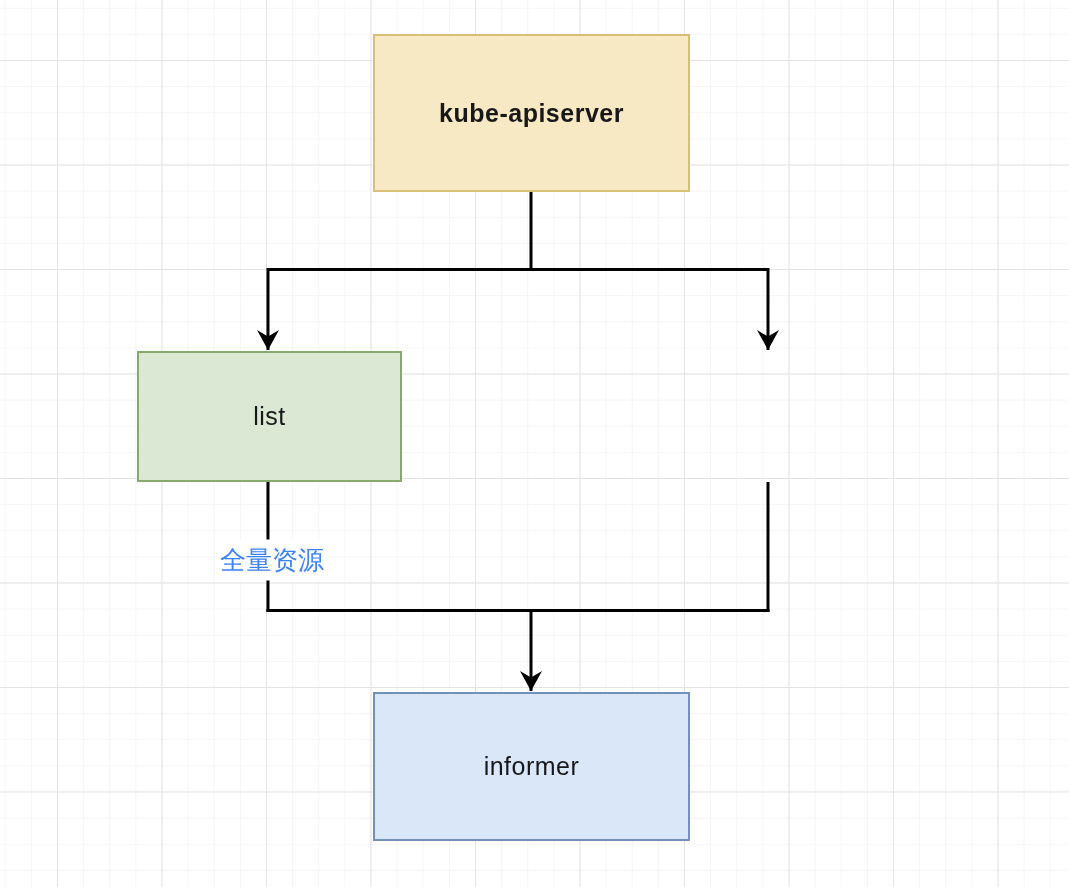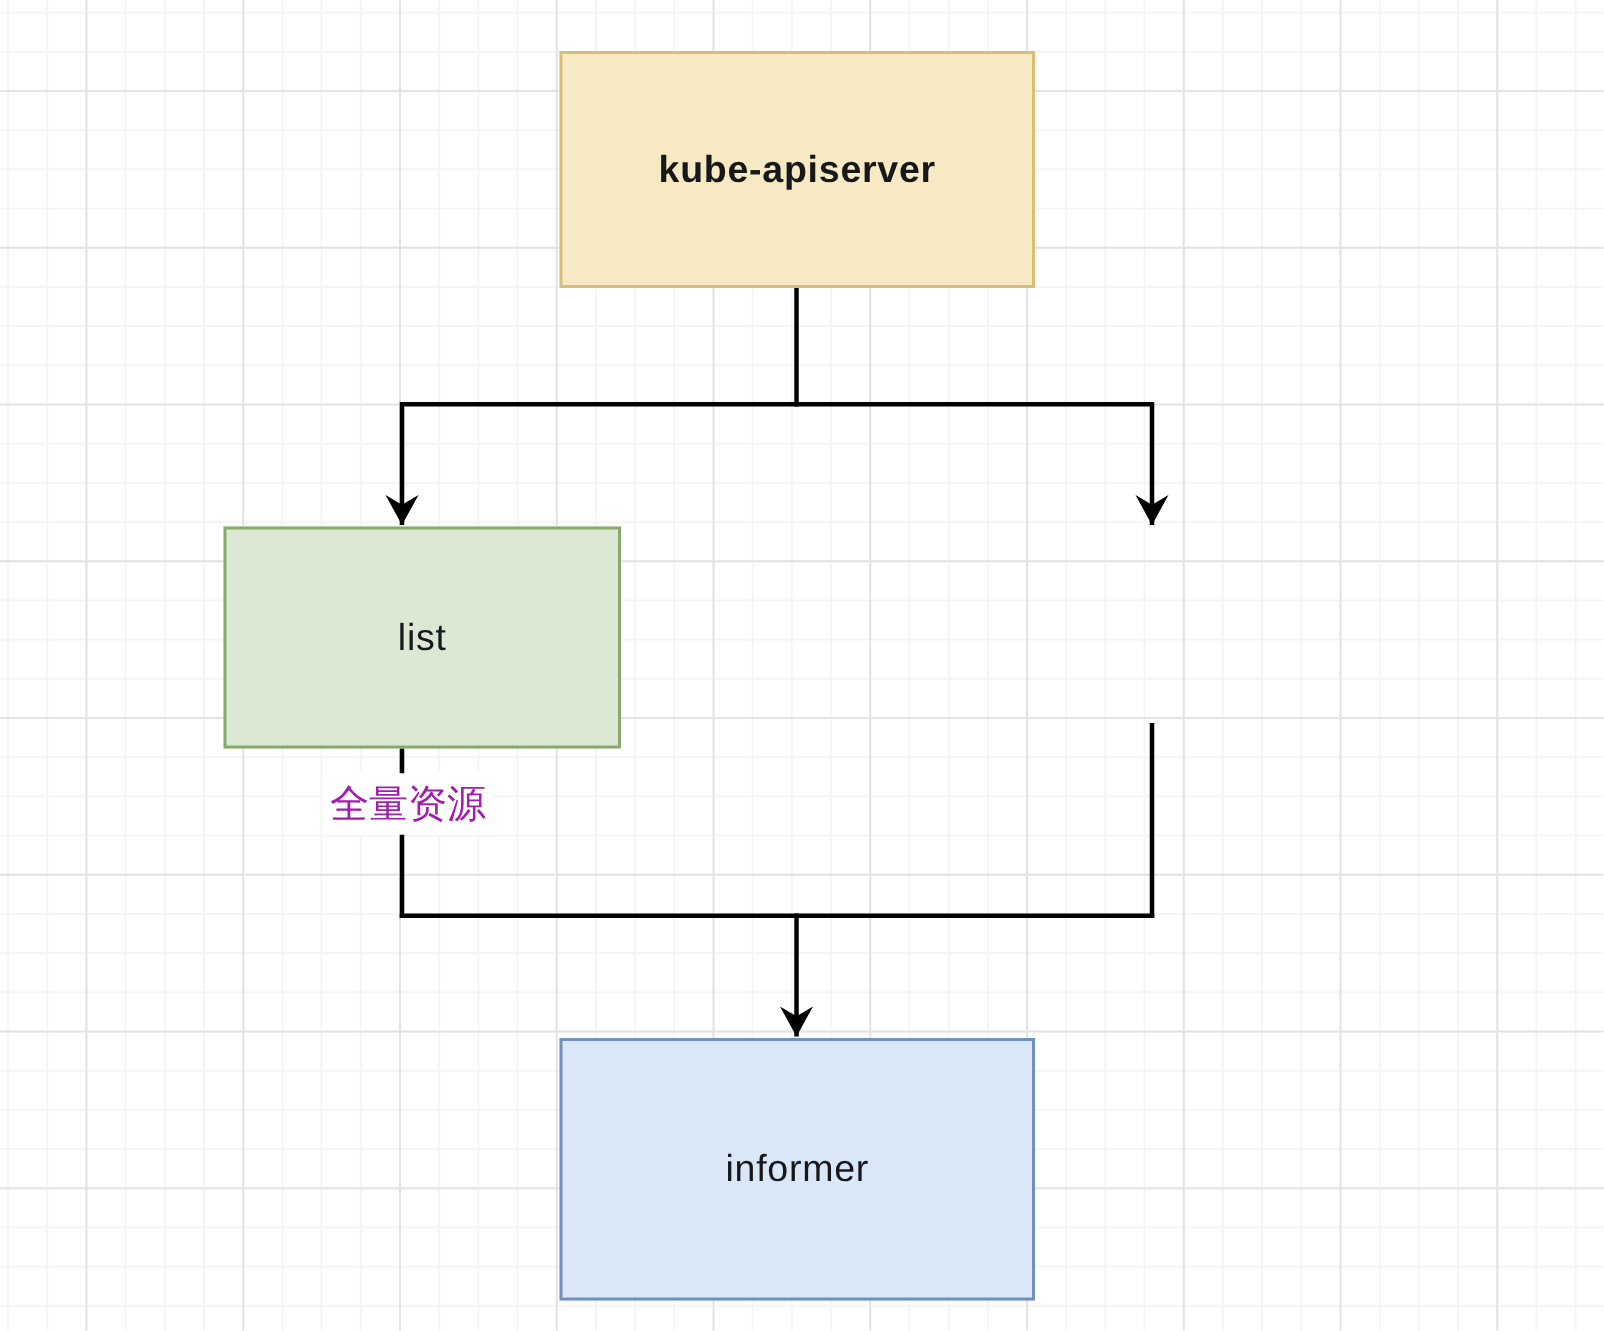--- a/index.html
+++ b/index.html
@@ -31,32 +31,33 @@
     box-sizing: border-box;
     display: flex;
     align-items: center;
     justify-content: center;
     border: 2px solid #000;
     font-size: 25px;
     color: #18181a;
     letter-spacing: 0.5px;
   }
   .node-kube     { left: 373px; top:  34px; width: 317px; height: 158px; background: #f7e9c3; border-color: #d9be77; font-weight: bold; }
-  .node-list     { left: 137px; top: 351px; width: 265px; height: 148px; background: #dbe9d4; border-color: #87aa6c; margin-left: 12px; }
+  .node-list     { left: 137px; top: 351px; width: 265px; height: 131px; background: #dbe9d4; border-color: #87aa6c; }
   .node-watch    { left: 637px; top: 351px; width: 263px; height: 131px; background: #e4d8e9; border-color: #9878a8; }
-  .node-informer { left: 373px; top: 692px; width: 317px; height: 175px; background: #d9e7f8; border-color: #7190be; }
+  .node-informer { left: 373px; top: 692px; width: 317px; height: 149px; background: #d9e7f8; border-color: #7190be; }
 
   .edge-label {
     position: absolute;
     transform: translate(-50%, -50%);
     background: #ffffff;
     padding: 3px 5px;
     font-size: 26px;
-    color: #a21caf;
+    color: #3b82f6;
     white-space: nowrap;
+    margin-top: 24px;
   }
   .label-list  { left: 272px; top: 536px; }
   .label-watch { left: 769px; top: 536px; }
 </style>
 </head>
 <body>
 
 <div class="canvas">
 
   <svg class="connectors" viewBox="0 0 1069 887" xmlns="http://www.w3.org/2000/svg">

